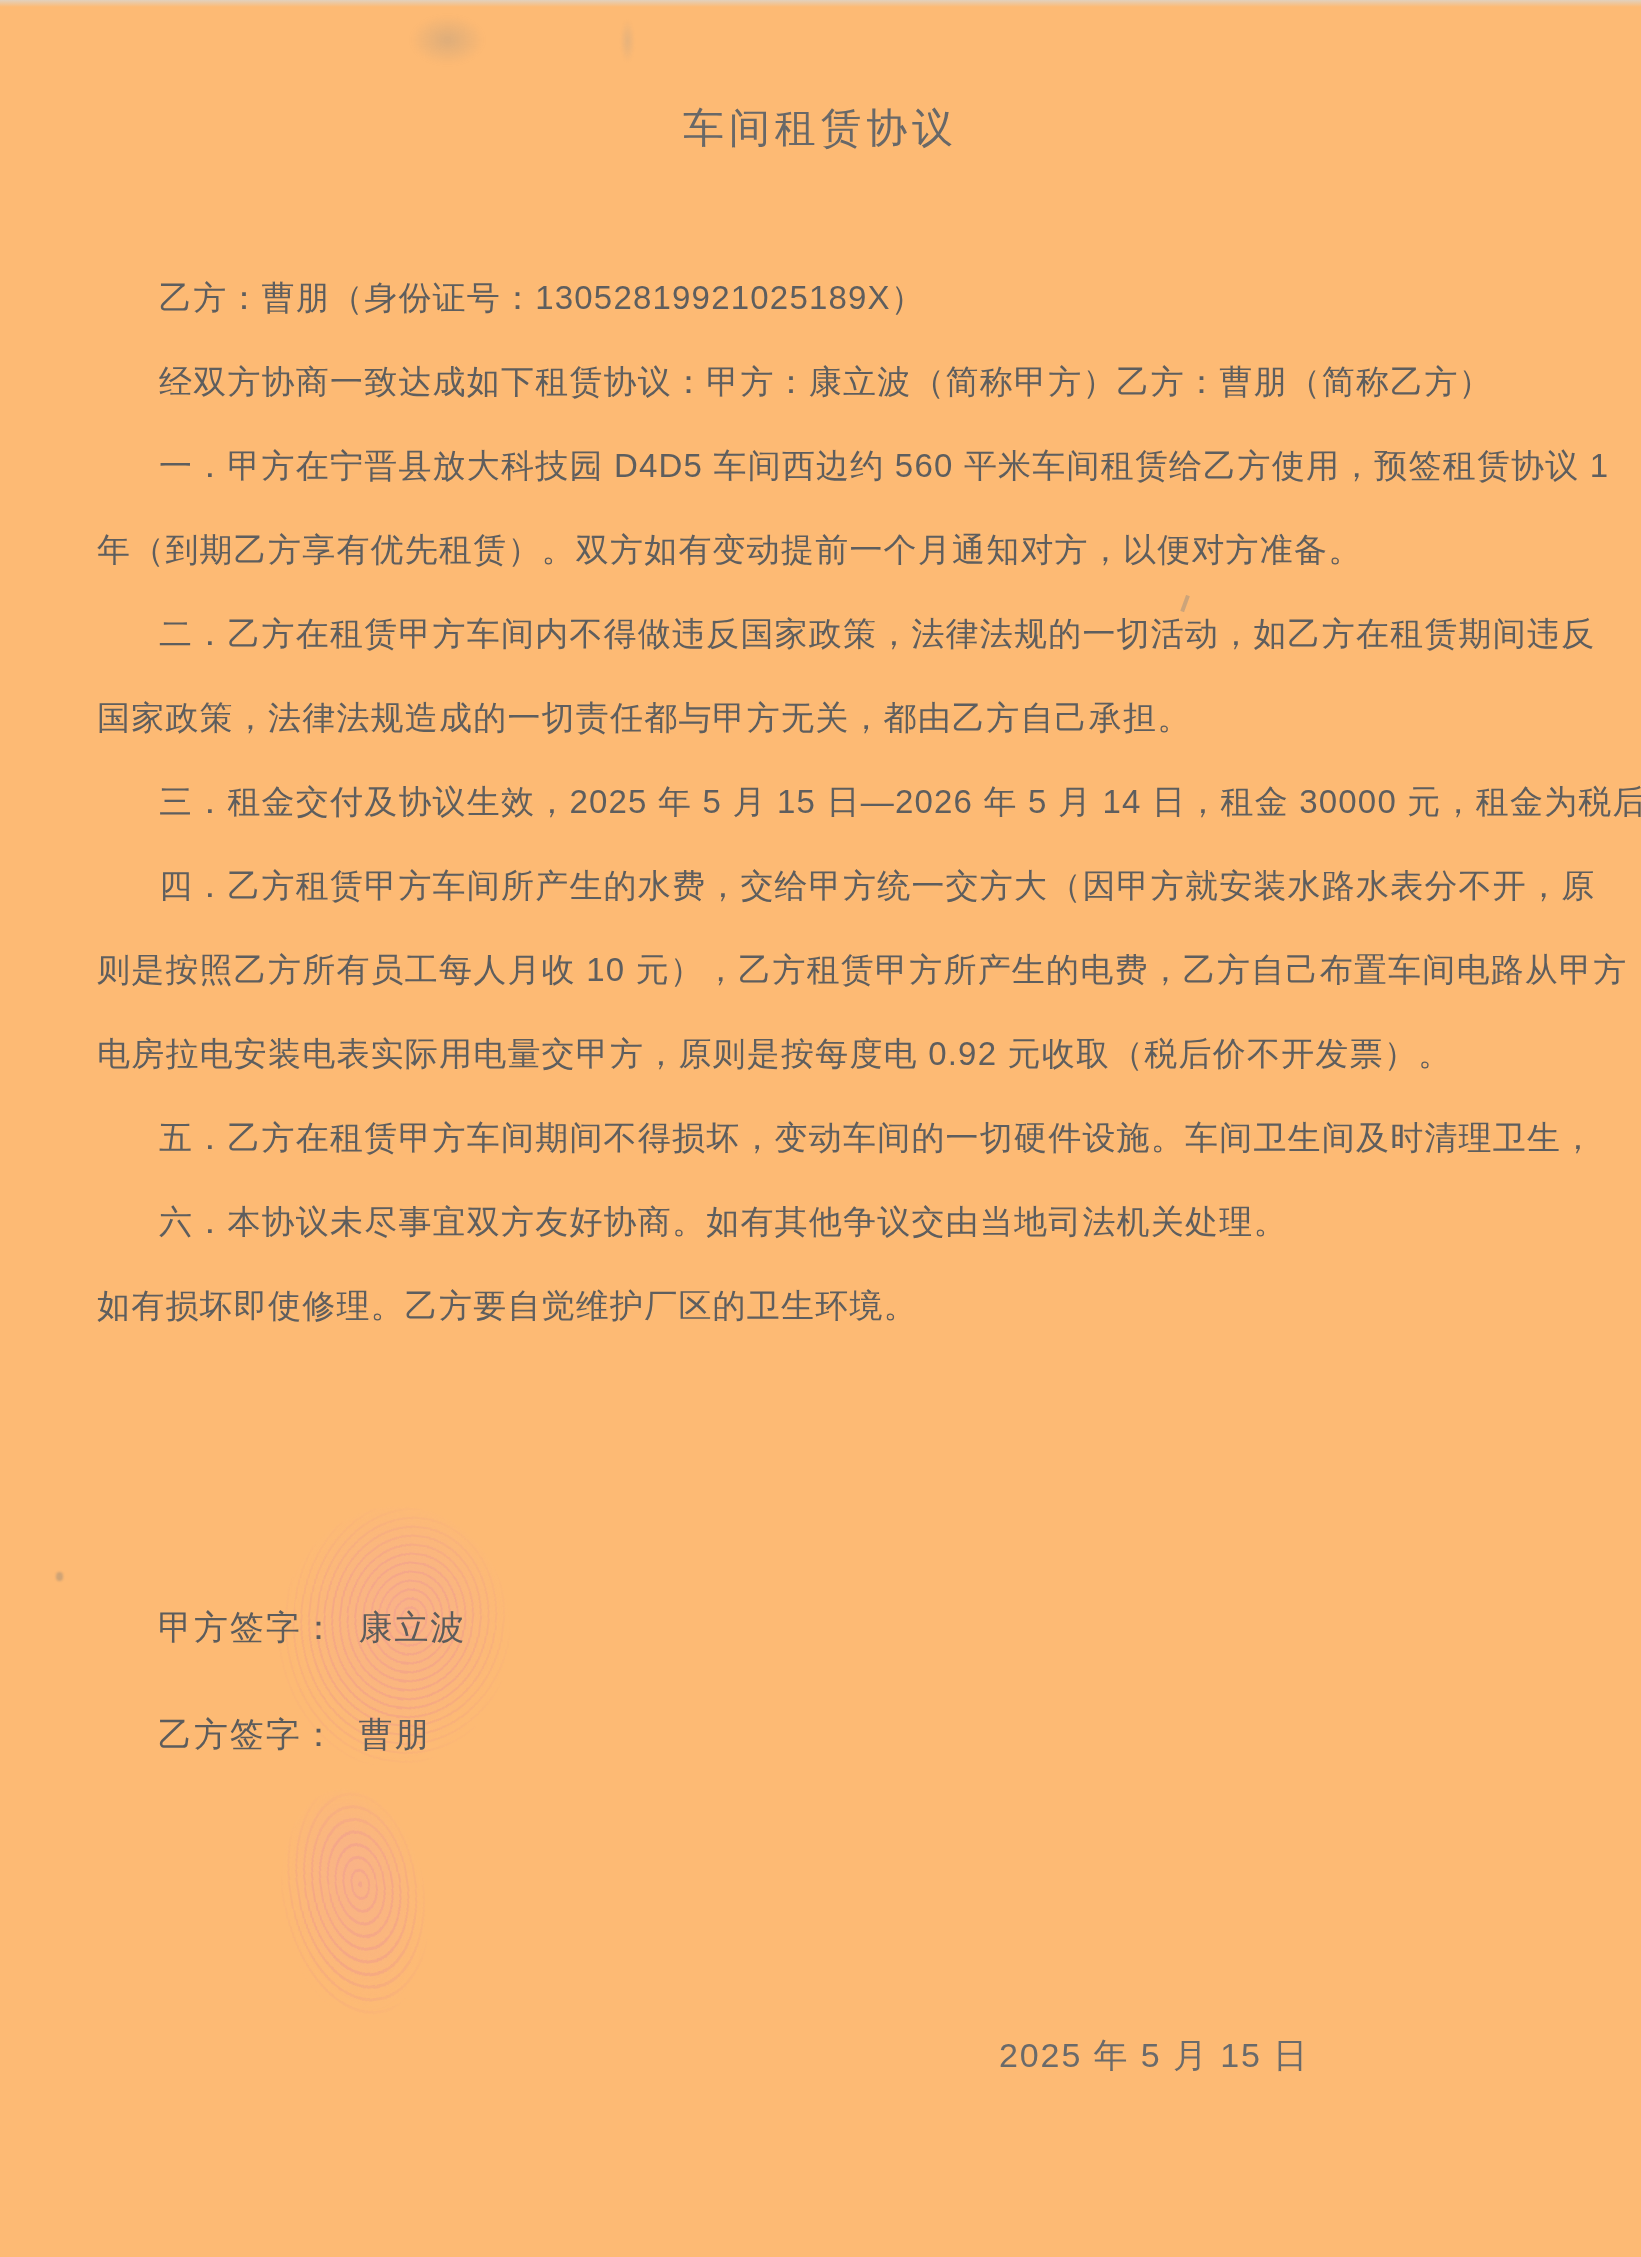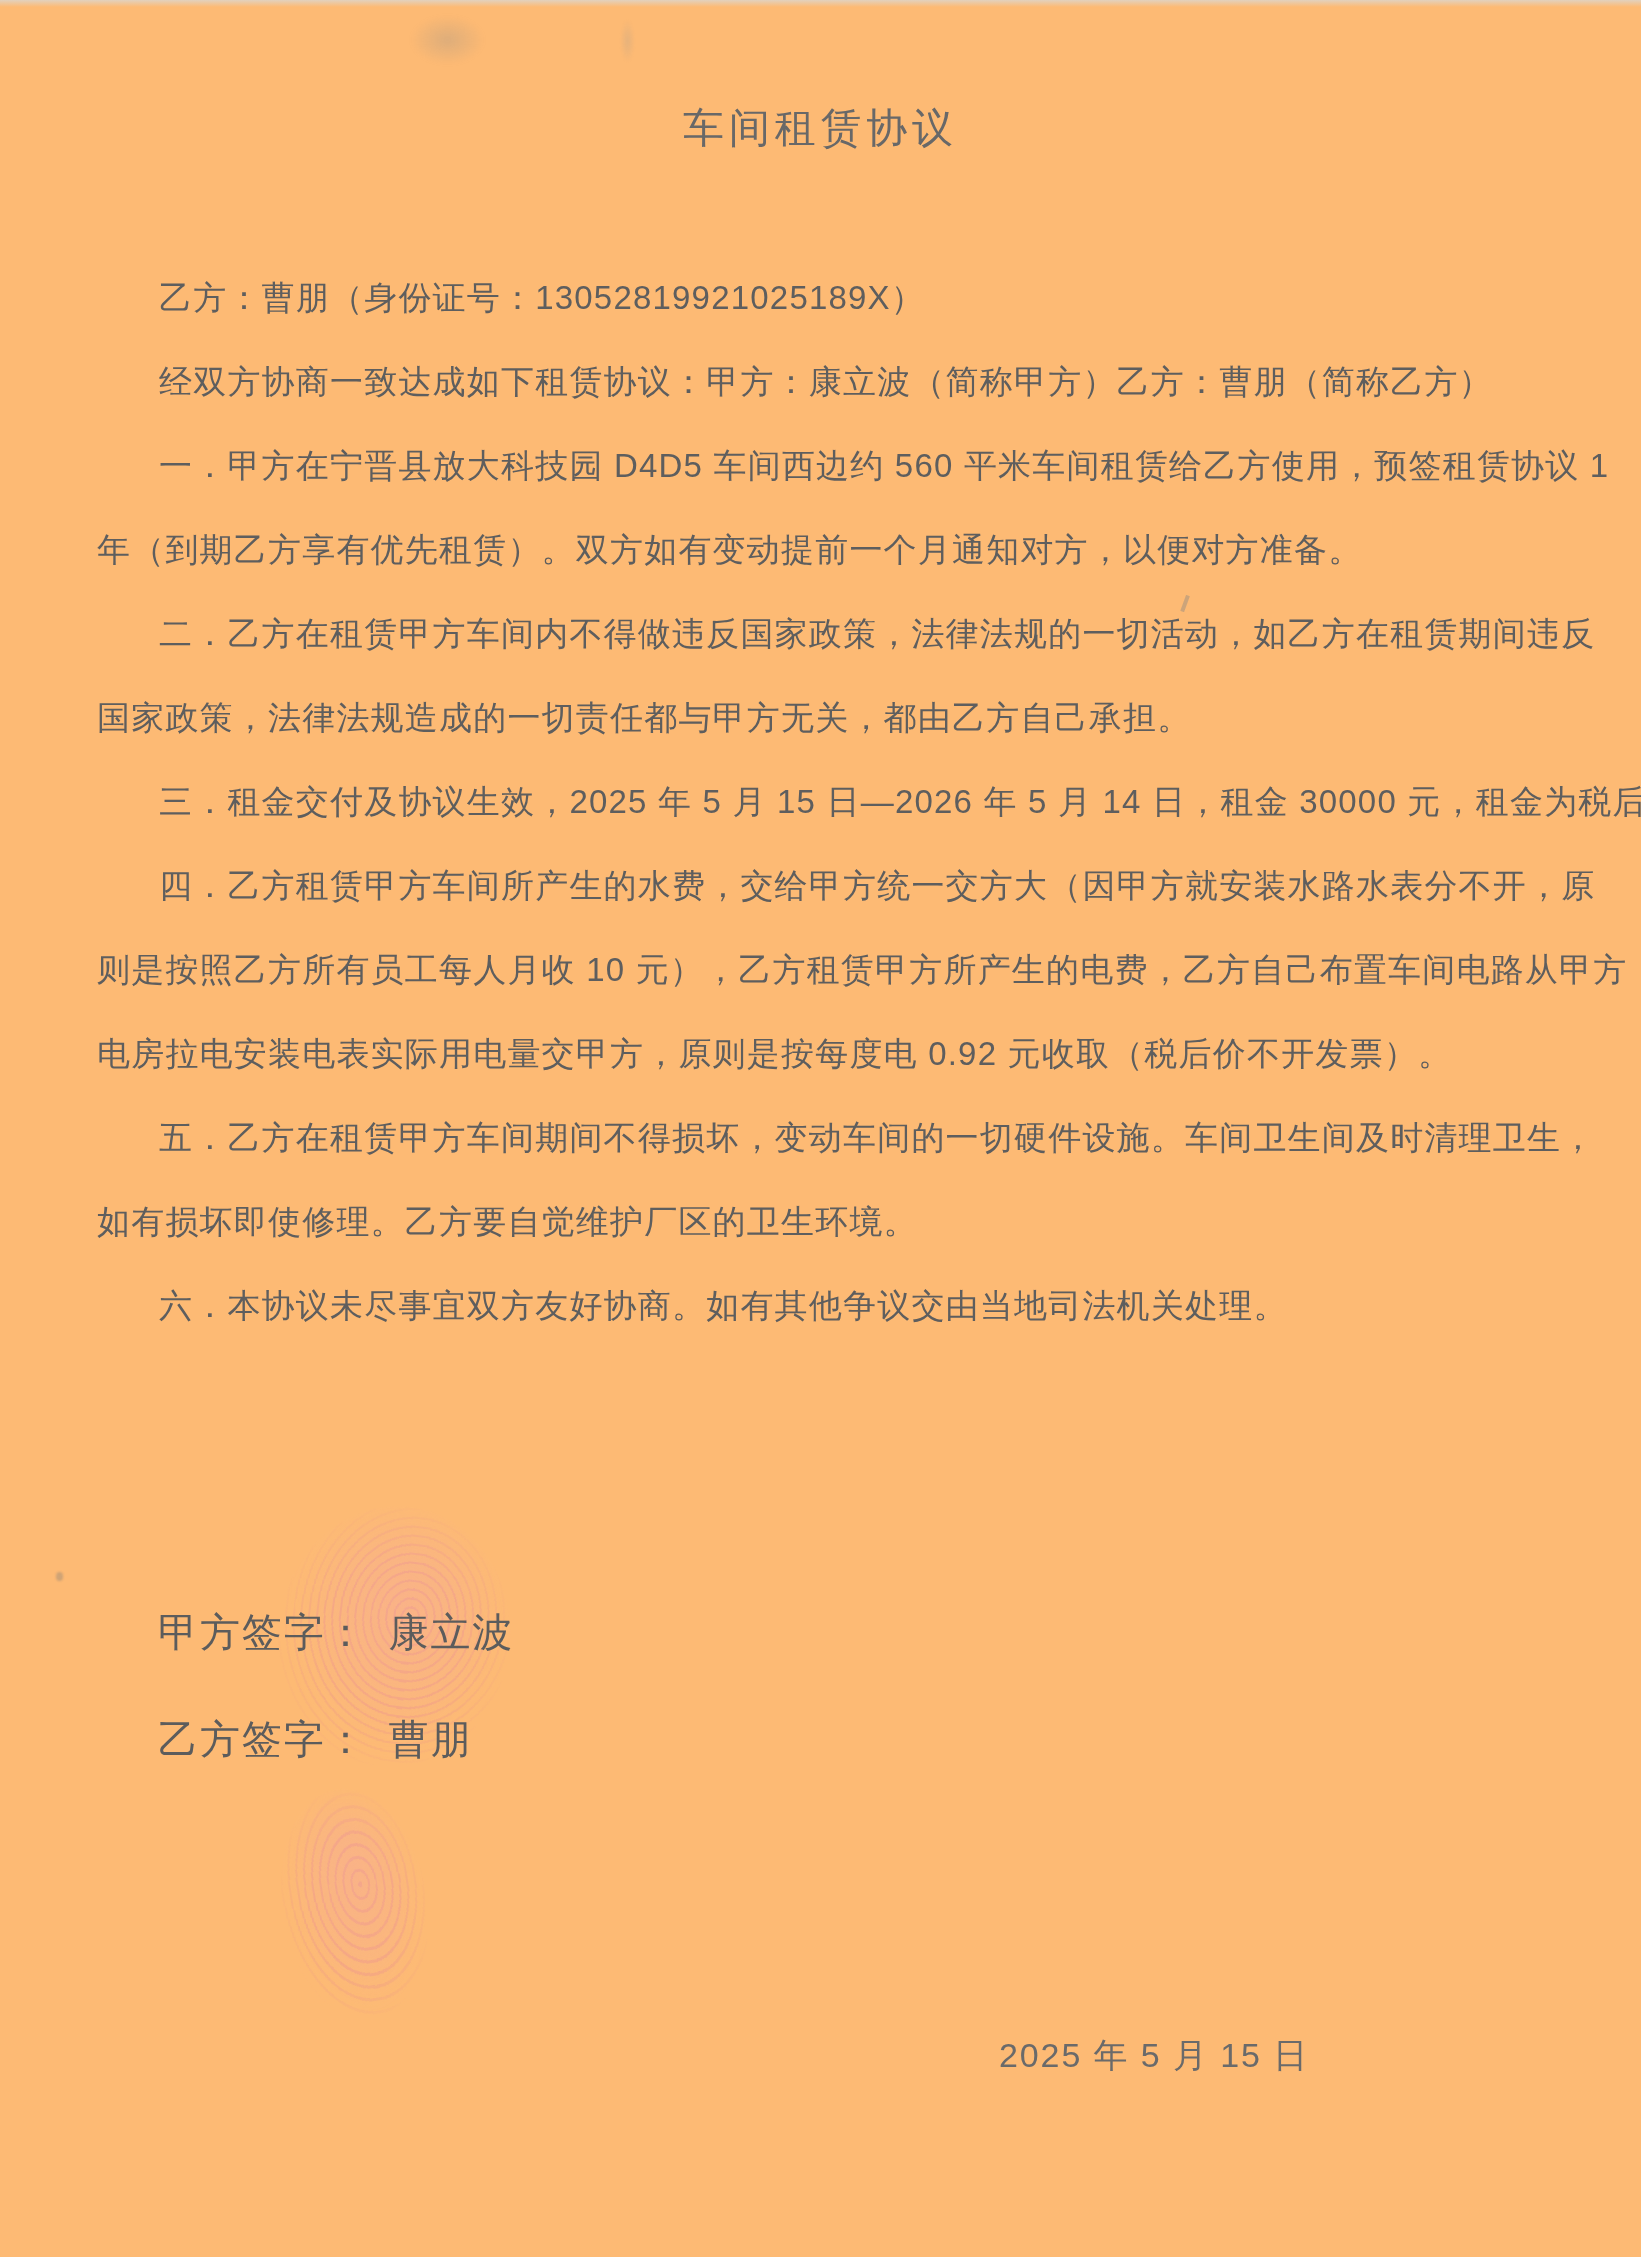--- a/index.html
+++ b/index.html
@@ -80,21 +80,21 @@
     font-size: 33px;
     letter-spacing: 1.2px;
     white-space: nowrap;
     color: #5e5e5e;
   }
   .indent { padding-left: 62px; }
 
   .sig-row {
     position: absolute;
     left: 158px;
-    font-size: 40px;
+    font-size: 34px;
     letter-spacing: 1.9px;
     color: #5c5c5c;
     z-index: 2;
     white-space: nowrap;
   }
   .sig-a { top: 1605px; }
   .sig-b { top: 1712px; }
   .sig-name { margin-left: 21px; }
 
   .doc-date {
@@ -154,22 +154,22 @@
     <div class="line indent">经双方协商一致达成如下租赁协议：甲方：康立波（简称甲方）乙方：曹朋（简称乙方）</div>
     <div class="line indent">一．甲方在宁晋县放大科技园 D4D5 车间西边约 560 平米车间租赁给乙方使用，预签租赁协议 1</div>
     <div class="line">年（到期乙方享有优先租赁）。双方如有变动提前一个月通知对方，以便对方准备。</div>
     <div class="line indent">二．乙方在租赁甲方车间内不得做违反国家政策，法律法规的一切活动，如乙方在租赁期间违反</div>
     <div class="line">国家政策，法律法规造成的一切责任都与甲方无关，都由乙方自己承担。</div>
     <div class="line indent">三．租金交付及协议生效，2025 年 5 月 15 日—2026 年 5 月 14 日，租金 30000 元，租金为税后</div>
     <div class="line indent">四．乙方租赁甲方车间所产生的水费，交给甲方统一交方大（因甲方就安装水路水表分不开，原</div>
     <div class="line">则是按照乙方所有员工每人月收 10 元），乙方租赁甲方所产生的电费，乙方自己布置车间电路从甲方</div>
     <div class="line">电房拉电安装电表实际用电量交甲方，原则是按每度电 0.92 元收取（税后价不开发票）。</div>
     <div class="line indent">五．乙方在租赁甲方车间期间不得损坏，变动车间的一切硬件设施。车间卫生间及时清理卫生，</div>
+    <div class="line indent">六．本协议未尽事宜双方友好协商。如有其他争议交由当地司法机关处理。</div>
     <div class="line">如有损坏即使修理。乙方要自觉维护厂区的卫生环境。</div>
-    <div class="line indent">六．本协议未尽事宜双方友好协商。如有其他争议交由当地司法机关处理。</div>
   </div>
 
   <div class="fp fp-a">
     <div class="fp-rings"></div>
   </div>
   <div class="fp fp-b">
     <div class="fp-rings"></div>
   </div>
 
   <div class="sig-row sig-a">

